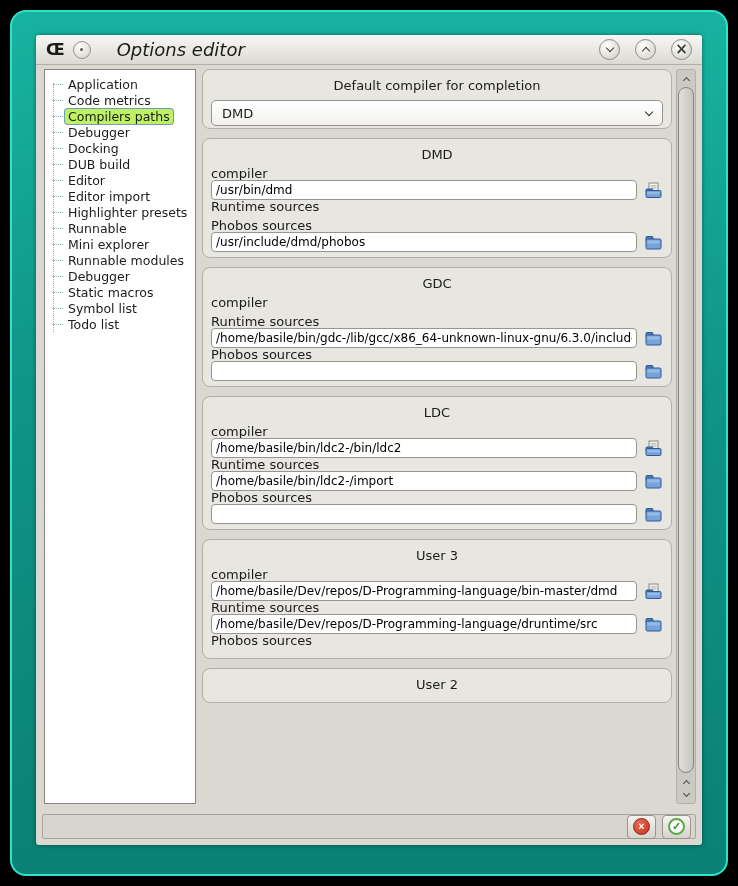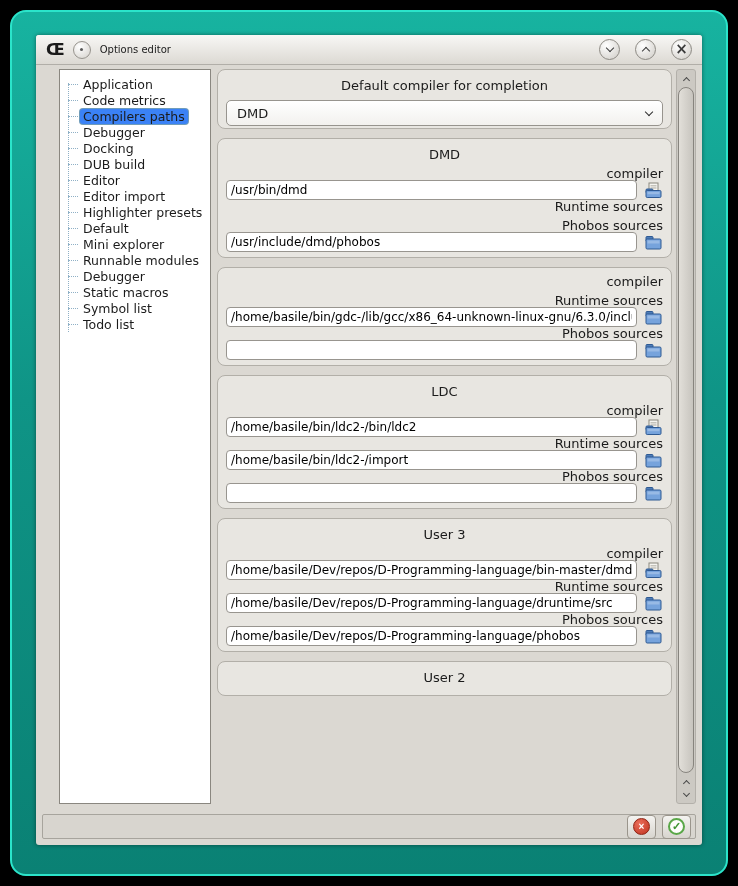--- a/index.html
+++ b/index.html
@@ -25,70 +25,70 @@
     border-bottom: 1px solid #b1aea8;
     display: flex; align-items: center; padding: 0 10px; gap: 8px;
   }
   .logo { font-weight: bold; font-size: 16px; line-height: 1; color: #1b1b1b; }
   .menu-btn {
     width: 18px; height: 18px; border-radius: 50%;
     background: radial-gradient(circle at 35% 30%, #ffffff, #d4d1cb);
     border: 1px solid #97948e; display: flex; align-items: center; justify-content: center;
   }
   .menu-btn::after { content: ""; width: 3px; height: 3px; border-radius: 50%; background: #5a5a5a; }
-  .titlebar-title { font-size: 10px; color: #1b1b1b; margin-left: 1px; }
+  .titlebar-title { font-size: 18px; color: #1b1b1b; margin-left: 18px; font-style: italic; }
   .tb-spacer { flex: 1; }
   .win-btn {
     width: 21px; height: 21px; border-radius: 50%; margin-left: 7px;
     background: radial-gradient(circle at 35% 30%, #ffffff, #cfccc6);
     border: 1px solid #8d8a84; display: flex; align-items: center; justify-content: center;
   }
   .chev { display: inline-block; width: 6px; height: 6px; border-right: 1.6px solid #3c3c3c; border-bottom: 1.6px solid #3c3c3c; }
   .chev.down { transform: rotate(45deg); margin-top: -3px; }
   .chev.up   { transform: rotate(-135deg); margin-top: 3px; }
   .x-glyph { font-size: 15px; font-weight: bold; color: #3c3c3c; line-height: 1; margin-top: -1px; }
 
   
-  .content { flex: 1; display: flex; padding: 4px 6px 5px 23px; min-height: 0; }
+  .content { flex: 1; display: flex; padding: 4px 6px 5px 8px; min-height: 0; }
 
   .sidebar {
     width: 152px; flex: 0 0 152px; background: #ffffff;
     border: 1px solid #8a8780; padding: 6px 2px 0 6px; overflow: hidden;
   }
   .tree { position: relative; padding-left: 14px; }
   .tree::before {
     content: ""; position: absolute; left: 2px; top: 7px; height: 249px;
     border-left: 1px dotted #8fb0c6;
   }
   .tree-item { height: 16px; display: flex; align-items: center; position: relative; font-size: 12.5px; white-space: nowrap; }
   .tree-item::before {
     content: ""; position: absolute; left: -12px; top: 8px; width: 10px;
     border-top: 1px dotted #8fb0c6;
   }
   .tree-item > span { padding: 0 3px; border-radius: 3px; line-height: 15px; }
-  .tree-item.selected > span { background: #3b82f6; box-shadow: 0 0 0 1px #6f9cba; }
+  .tree-item.selected > span { background: #bef264; box-shadow: 0 0 0 1px #6f9cba; }
 
   .splitter { width: 6px; flex: 0 0 6px; }
 
   .panel { flex: 1; display: flex; min-width: 0; border-radius: 17px; }
   .groups { flex: 1; min-width: 0; overflow: hidden; display: flex; flex-direction: column; gap: 9px; }
 
   .group {
     border: 1px solid #b2afa8; border-radius: 8px; background: #e8e6e1;
     padding: 4px 8px 8px; flex-shrink: 0;
   }
   .group-title { text-align: center; font-size: 13px; padding: 4px 0 2px; }
   .combo {
     height: 26px; margin-top: 5px; background: linear-gradient(#ffffff, #f2f1ee);
     border: 1px solid #97948e; border-radius: 5px;
     display: flex; align-items: center; justify-content: space-between;
     padding: 0 10px; font-size: 13px;
   }
   .combo .chev { border-color: #2e2e2e; }
-  .field-label { text-align: right; font-size: 13px; height: 19px; line-height: 19px; }
+  .field-label { text-align: left; font-size: 13px; height: 19px; line-height: 19px; }
   .row { display: flex; align-items: center; gap: 7px; height: 14px; }
   .path-input {
     flex: 1; min-width: 0; height: 20px; border: 1px solid #98958f; border-radius: 4px;
     background: #fff; padding: 0 4px; font: 12px "DejaVu Sans", sans-serif; color: #000;
   }
   .icon-btn { width: 19px; height: 19px; flex: 0 0 19px; border: none; background: none; padding: 0; display: flex; cursor: pointer; }
 
   
   .scrollbar {
     width: 20px; flex: 0 0 20px; margin-left: 4px;
@@ -173,21 +173,21 @@
           <div class="tree-item">
               <span>Editor</span>
             </div>
           <div class="tree-item">
               <span>Editor import</span>
             </div>
           <div class="tree-item">
               <span>Highlighter presets</span>
             </div>
           <div class="tree-item">
-              <span>Default</span>
+              <span>Runnable</span>
             </div>
           <div class="tree-item">
               <span>Mini explorer</span>
             </div>
           <div class="tree-item">
               <span>Runnable modules</span>
             </div>
           <div class="tree-item">
               <span>Debugger</span>
             </div>
@@ -240,20 +240,21 @@
                 <svg width="19" height="19" viewBox="0 0 19 19">
                     <rect x="2" y="3.5" width="7" height="5" rx="1" fill="#4e7db8" stroke="#2f5a93"></rect>
                     <rect x="2" y="6" width="15" height="10" rx="1.2" fill="#76a3dc" stroke="#2f5a93"></rect>
                     <rect x="3.5" y="7.5" width="12" height="3" fill="#ffffff" opacity="0.25"></rect>
                   </svg>
               </button>
             </div>
           </div>
 
           <div class="group">
+            <div class="group-title">GDC</div>
             <div class="field-label">compiler</div>
             <div class="field-label">Runtime sources</div>
             <div class="row">
               <input class="path-input" value="/home/basile/bin/gdc-/lib/gcc/x86_64-unknown-linux-gnu/6.3.0/include" style="">
               <button class="icon-btn">
                 <svg width="19" height="19" viewBox="0 0 19 19">
                     <rect x="2" y="3.5" width="7" height="5" rx="1" fill="#4e7db8" stroke="#2f5a93"></rect>
                     <rect x="2" y="6" width="15" height="10" rx="1.2" fill="#76a3dc" stroke="#2f5a93"></rect>
                     <rect x="3.5" y="7.5" width="12" height="3" fill="#ffffff" opacity="0.25"></rect>
                   </svg>
@@ -333,30 +334,20 @@
               <input class="path-input" value="/home/basile/Dev/repos/D-Programming-language/druntime/src" style="">
               <button class="icon-btn">
                 <svg width="19" height="19" viewBox="0 0 19 19">
                     <rect x="2" y="3.5" width="7" height="5" rx="1" fill="#4e7db8" stroke="#2f5a93"></rect>
                     <rect x="2" y="6" width="15" height="10" rx="1.2" fill="#76a3dc" stroke="#2f5a93"></rect>
                     <rect x="3.5" y="7.5" width="12" height="3" fill="#ffffff" opacity="0.25"></rect>
                   </svg>
               </button>
             </div>
             <div class="field-label">Phobos sources</div>
-            <div class="row">
-              <input class="path-input" value="/home/basile/Dev/repos/D-Programming-language/phobos" style="">
-              <button class="icon-btn">
-                <svg width="19" height="19" viewBox="0 0 19 19">
-                    <rect x="2" y="3.5" width="7" height="5" rx="1" fill="#4e7db8" stroke="#2f5a93"></rect>
-                    <rect x="2" y="6" width="15" height="10" rx="1.2" fill="#76a3dc" stroke="#2f5a93"></rect>
-                    <rect x="3.5" y="7.5" width="12" height="3" fill="#ffffff" opacity="0.25"></rect>
-                  </svg>
-              </button>
-            </div>
           </div>
 
           <div class="group">
             <div class="group-title">User 2</div>
           </div>
 
         </div>
 
         <div class="scrollbar">
           <div class="sb-arrow">

